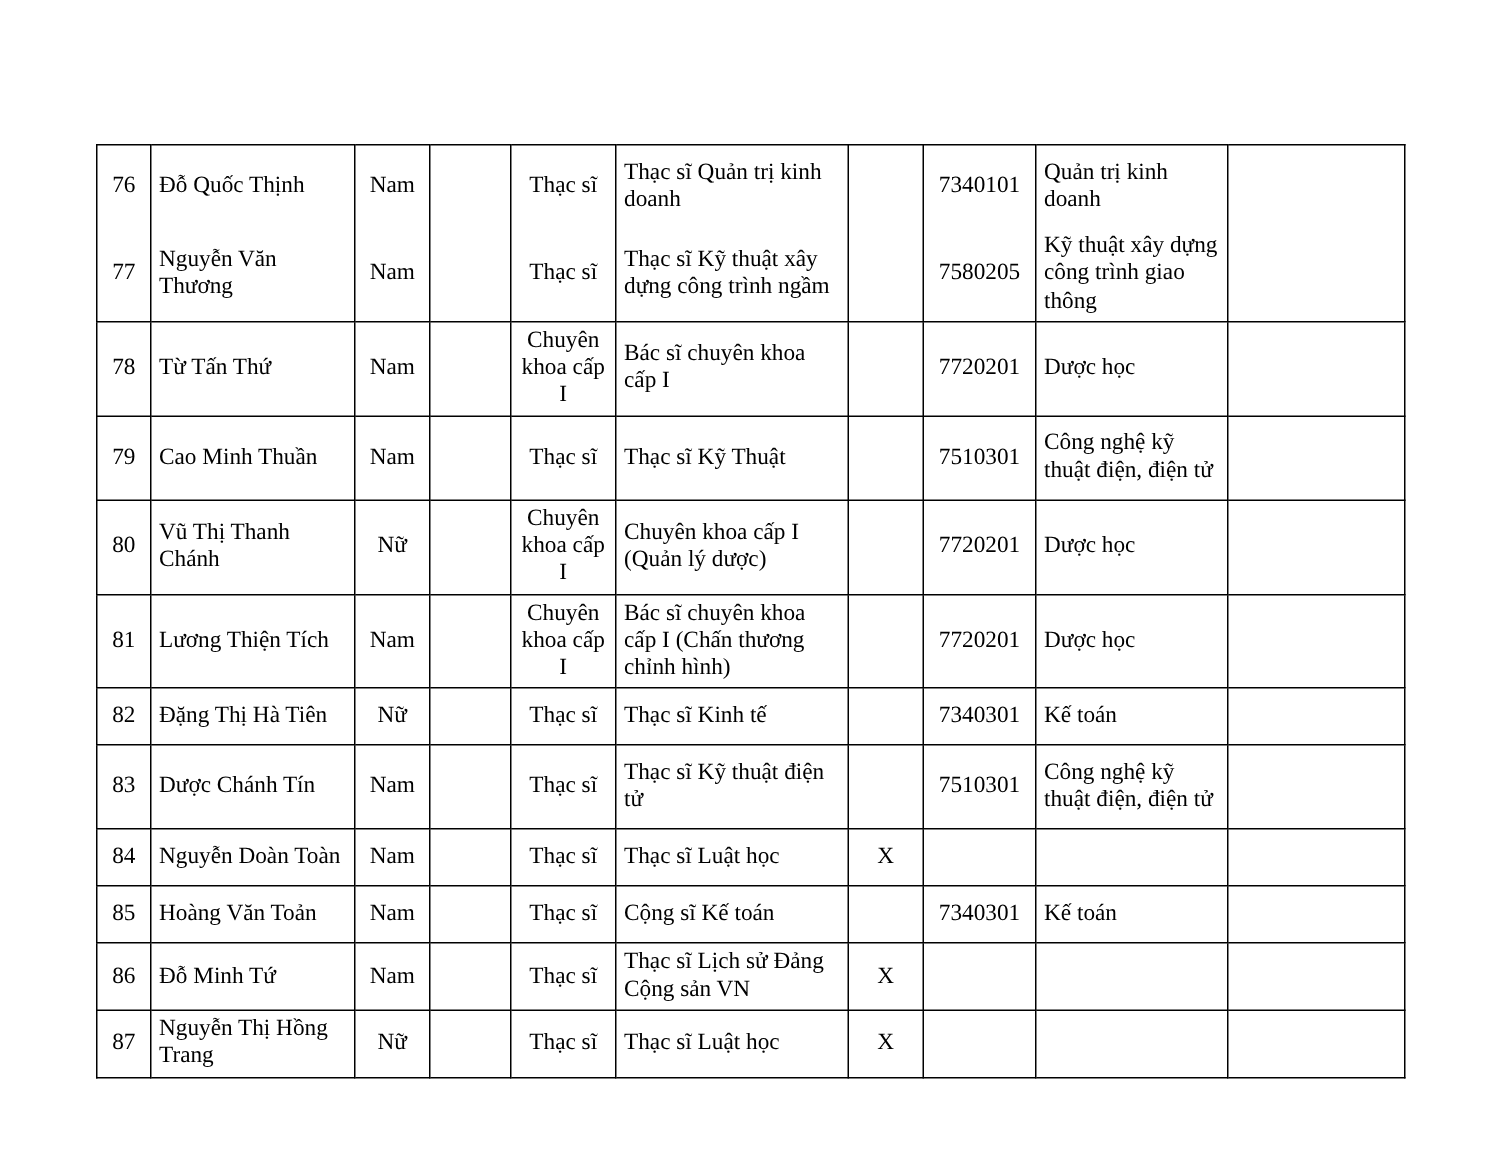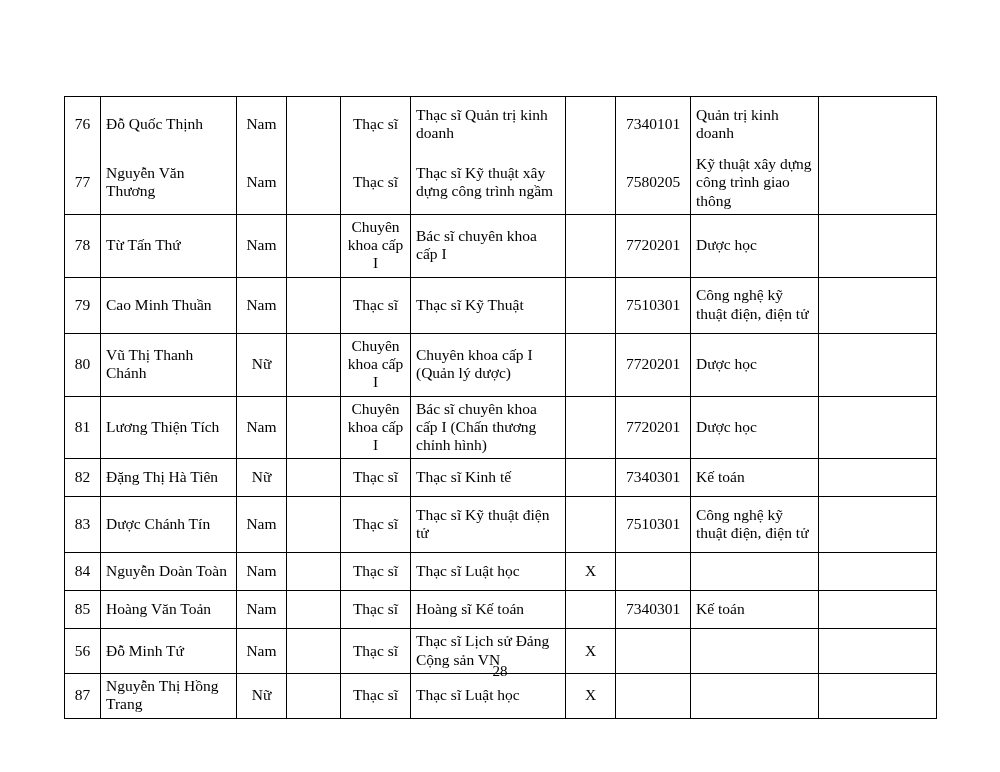--- a/index.html
+++ b/index.html
@@ -203,29 +203,29 @@
         <td class="ta-left"></td>
         <td class="ta-left"></td>
       </tr>
 
       <tr class="r-short">
         <td class="ta-center">85</td>
         <td class="ta-left">Hoàng Văn Toản</td>
         <td class="ta-center">Nam</td>
         <td class="ta-center"></td>
         <td class="ta-center">Thạc sĩ</td>
-        <td class="ta-left">Hoàng sĩ Kế toán</td>
+        <td class="ta-left">Cộng sĩ Kế toán</td>
         <td class="ta-center"></td>
         <td class="ta-center">7340301</td>
         <td class="ta-left">Kế toán</td>
         <td class="ta-left"></td>
       </tr>
 
       <tr class="r-short">
-        <td class="ta-center">56</td>
+        <td class="ta-center">86</td>
         <td class="ta-left">Đỗ Minh Tứ</td>
         <td class="ta-center">Nam</td>
         <td class="ta-center"></td>
         <td class="ta-center">Thạc sĩ</td>
         <td class="ta-left">Thạc sĩ Lịch sử Đảng Cộng sản VN</td>
         <td class="ta-center">X</td>
         <td class="ta-center"></td>
         <td class="ta-left"></td>
         <td class="ta-left"></td>
       </tr>
@@ -239,15 +239,14 @@
         <td class="ta-left">Thạc sĩ Luật học</td>
         <td class="ta-center">X</td>
         <td class="ta-center"></td>
         <td class="ta-left"></td>
         <td class="ta-left"></td>
       </tr>
 
     </tbody>
   </table>
 
-  <div class="page-number">28</div>
 
 </div>
 
 </body></html>

